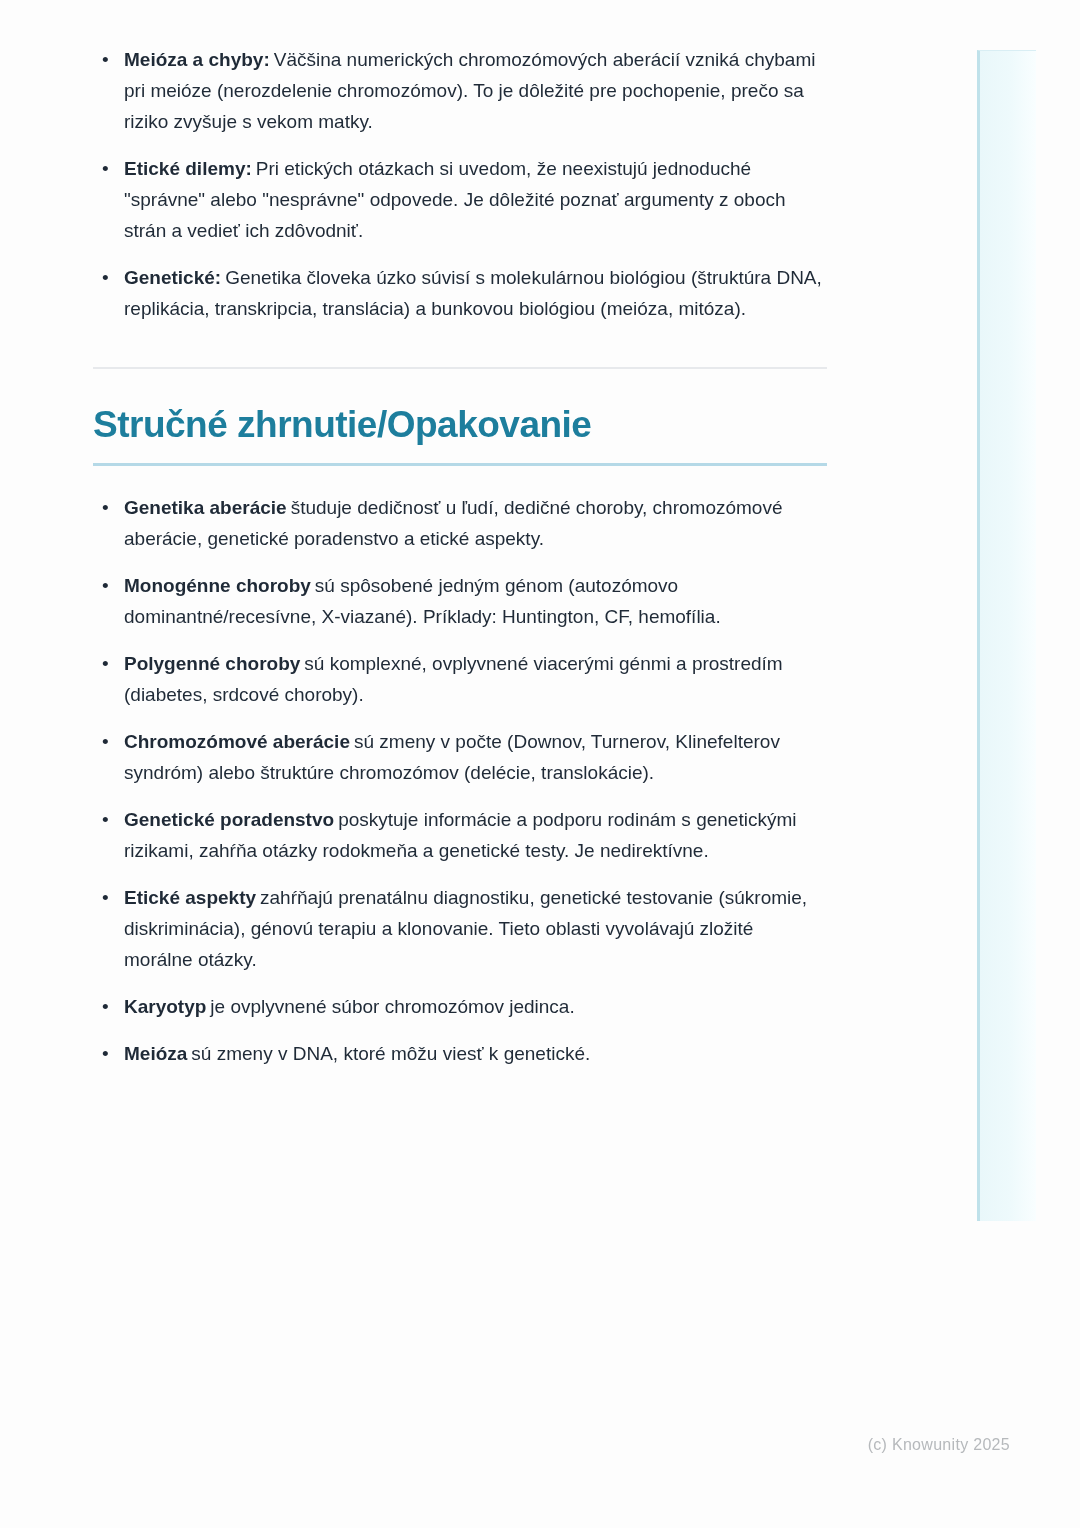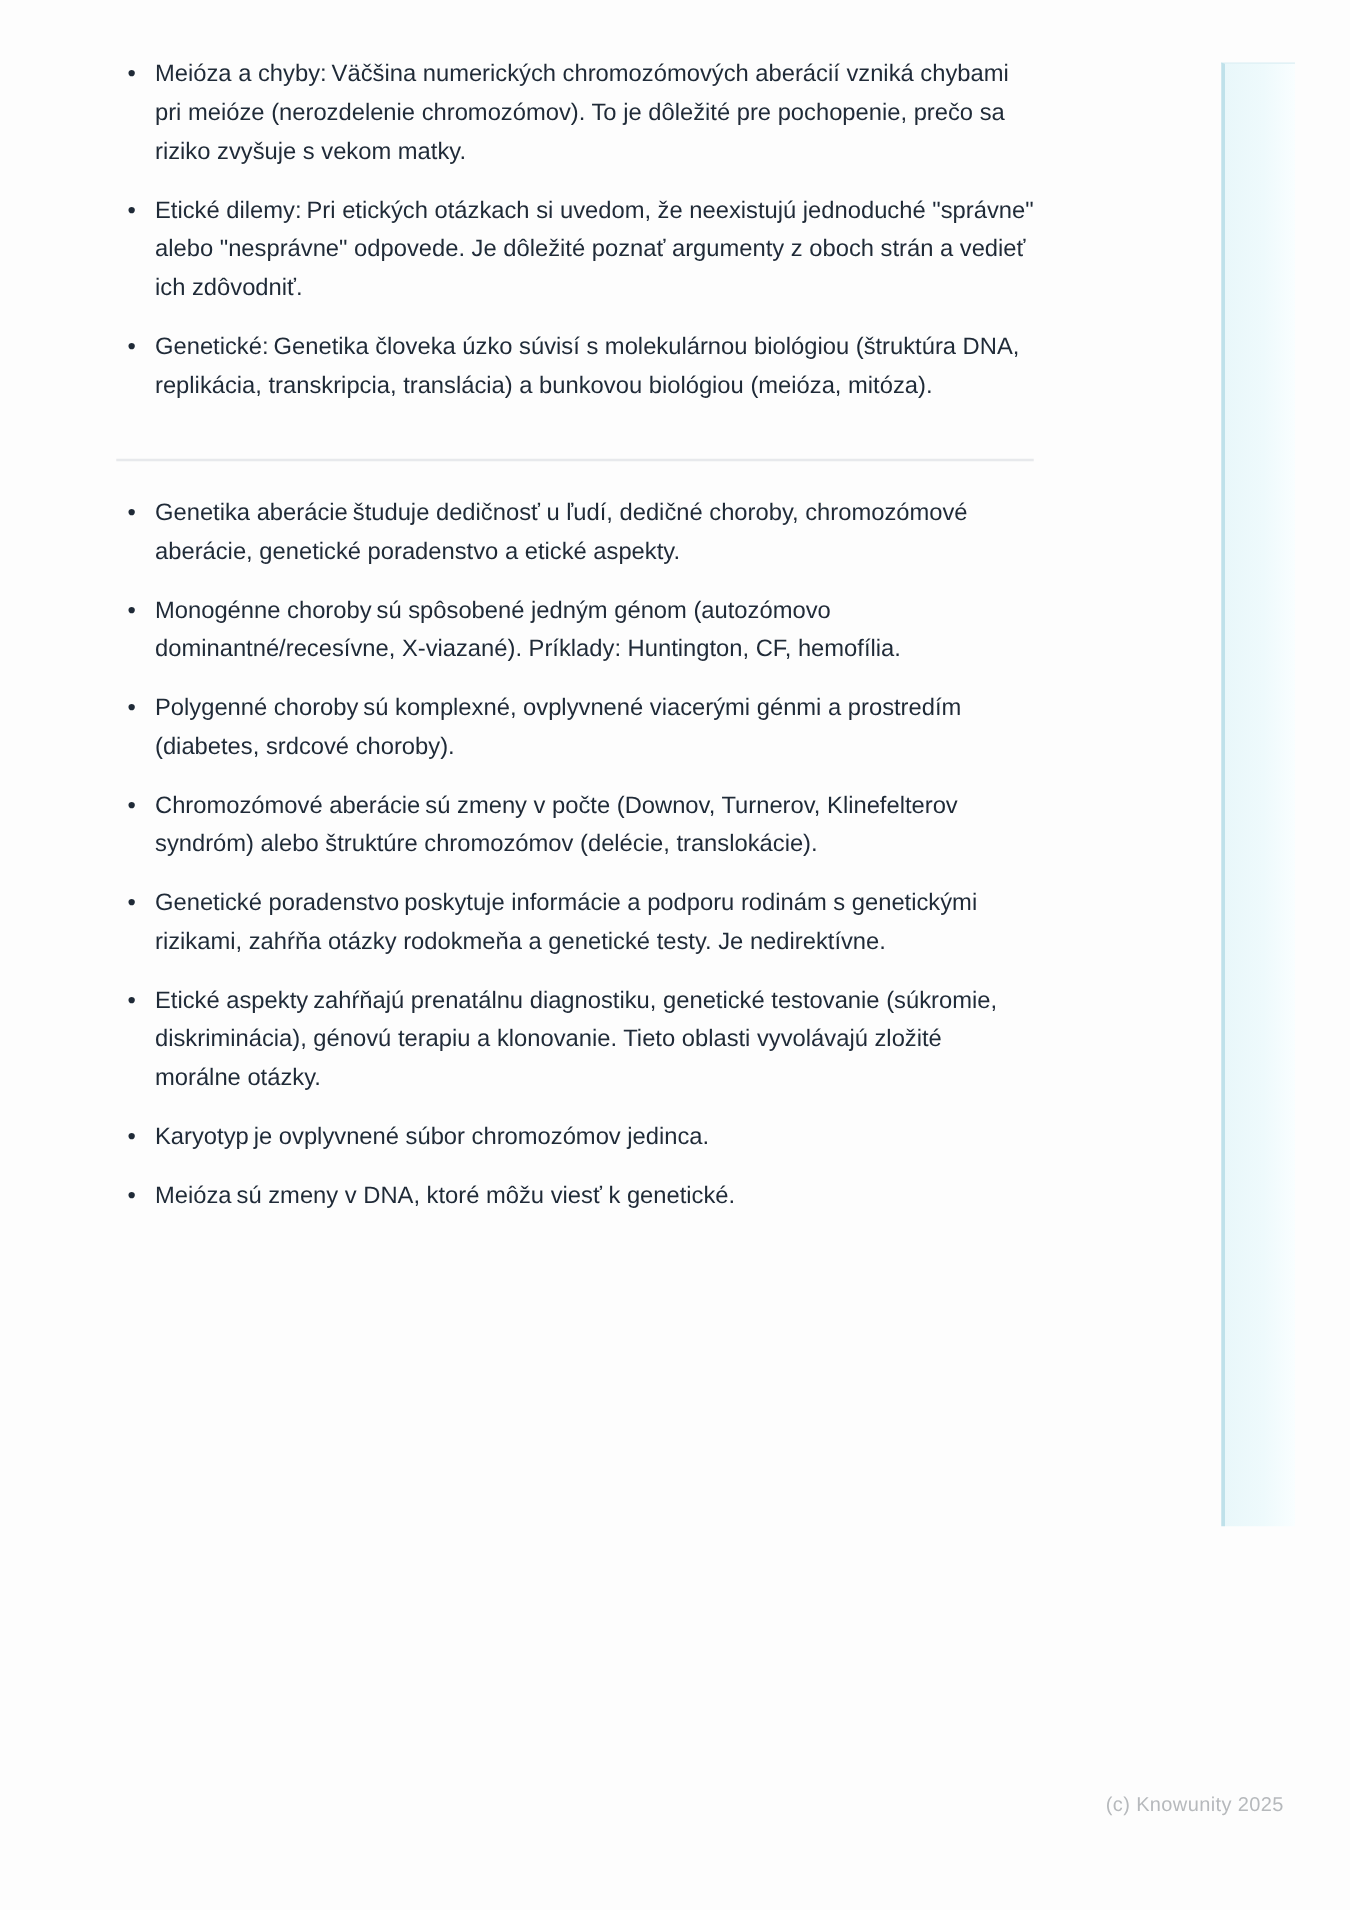--- a/index.html
+++ b/index.html
@@ -45,21 +45,21 @@
   .bullet-item:last-child { margin-bottom: 0; }
   .bullet {
     position: absolute;
     left: 9px;
     top: 0;
     font-size: 19px;
     line-height: 31px;
     color: #1f2a37;
   }
   .item-label {
-    font-weight: 400;
+    font-weight: 700;
     margin-right: 4px;
   }
 
   .divider {
     border: none;
     border-top: 2px solid #e7e9ec;
     margin: 43px 0 0 0;
     width: 734px;
   }
 
@@ -74,21 +74,21 @@
     border-bottom: 3px solid #b5d9e7;
   }
 
   .summary-list {
     margin-top: 26px;
   }
 
   .page-footer {
     position: absolute;
     top: 1436px;
-    right: 53px;
+    right: 70px;
     font-size: 16px;
     color: #b6b9bc;
     letter-spacing: 0.3px;
   }
 </style>
 </head>
 <body>
 
 <div class="side-bar"></div>
 
@@ -104,20 +104,21 @@
       <span class="item-label">Etické dilemy:</span><span>Pri etických otázkach si uvedom, že neexistujú jednoduché "správne" alebo "nesprávne" odpovede. Je dôležité poznať argumenty z oboch strán a vedieť ich zdôvodniť.</span>
     </div>
     <div class="bullet-item">
       <span class="bullet">•</span>
       <span class="item-label">Genetické:</span><span>Genetika človeka úzko súvisí s molekulárnou biológiou (štruktúra DNA, replikácia, transkripcia, translácia) a bunkovou biológiou (meióza, mitóza).</span>
     </div>
   </div>
 
   <hr class="divider">
 
+  <h1 class="section-heading">Stručné zhrnutie/Opakovanie</h1>
 
   <div class="summary-list">
     <div class="bullet-item">
       <span class="bullet">•</span>
       <span class="item-label">Genetika aberácie</span><span>študuje dedičnosť u ľudí, dedičné choroby, chromozómové aberácie, genetické poradenstvo a etické aspekty.</span>
     </div>
     <div class="bullet-item">
       <span class="bullet">•</span>
       <span class="item-label">Monogénne choroby</span><span>sú spôsobené jedným génom (autozómovo dominantné/recesívne, X-viazané). Príklady: Huntington, CF, hemofília.</span>
     </div>

